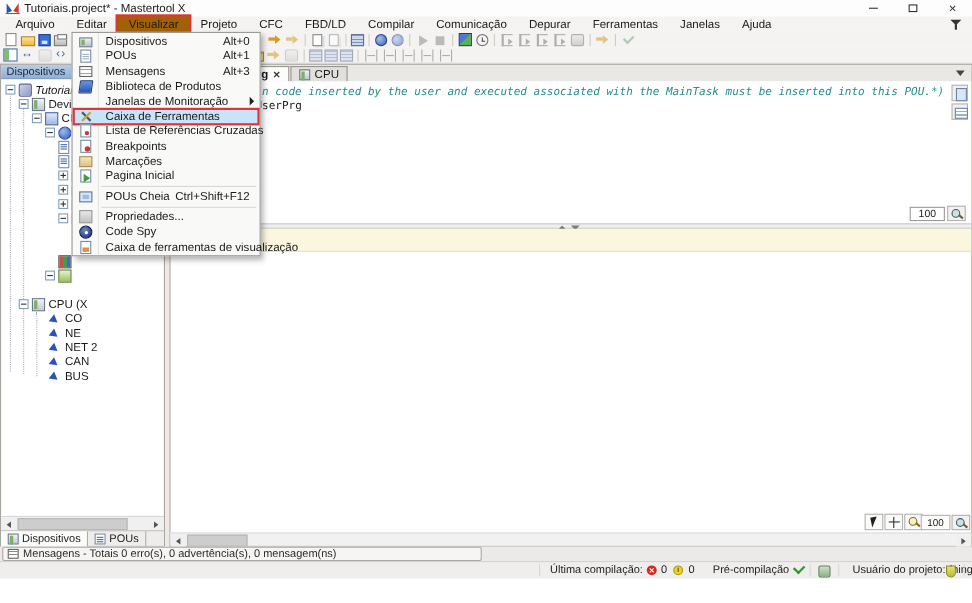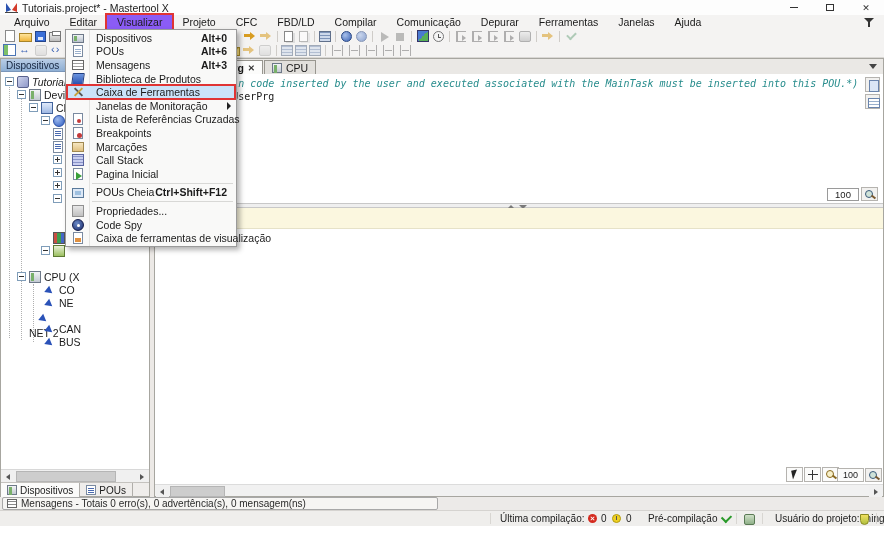--- a/index.html
+++ b/index.html
@@ -11,21 +11,21 @@
 #titlebar .title { margin-left:4px; font-size:10.5px; color:#222; }
 #win-controls { position:absolute; right:0; top:0; height:15px; display:flex; }
 .winbtn { width:36px; height:15px; display:flex; align-items:center; justify-content:center; font-size:9px; color:#333; }
 .glyph-min { width:8px; height:1px; background:#333; }
 .glyph-restore { width:8px; height:7px; border:1px solid #333; }
 #logo { width:13px; height:11px; margin-left:5px; }
 
 
 #menubar { position:absolute; left:0; top:15px; width:884px; height:14px; background:#f4f3f2; display:flex; align-items:center; padding-left:4px; }
 .mb-item { padding:0 10px; height:14px; line-height:14px; white-space:nowrap; }
-.mb-item.annotated { box-shadow:0 0 0 2px #e03434; background:#8b5cf6; }
+.mb-item.annotated { box-shadow:0 0 0 2px #e03434; background:#a16207; }
 .funnel { position:absolute; right:10px; top:3px; width:10px; height:9px; }
 .funnel::before { content:""; position:absolute; left:0; top:0; border-left:5px solid transparent; border-right:5px solid transparent; border-top:5px solid #333; }
 .funnel::after { content:""; position:absolute; left:4px; top:4px; width:2px; height:5px; background:#333; }
 
 
 .toolbar { position:absolute; left:0; width:884px; background:#f4f3f2; display:flex; align-items:center; padding-left:3px; gap:2px; }
 #toolbar1 { top:29px; height:14px; }
 #toolbar2 { top:43px; height:15px; border-bottom:1px solid #d9d7d4; }
 .tbi { width:14px; height:13px; position:relative; flex:none; }
 .tbsep { width:5px; height:13px; position:relative; flex:none; }
@@ -153,21 +153,21 @@
 .check-ic { display:inline-block; width:9px; height:7px; border-left:2px solid #2a9a2a; border-bottom:2px solid #2a9a2a; transform:rotate(-45deg); position:relative; top:-1px; margin-left:4px; }
 .gear-ic { display:inline-block; width:11px; height:11px; background:linear-gradient(#cfe0c8,#8fb088); border:1px solid #5a7a55; border-radius:2px; position:relative; top:1px; }
 .shield-ic { display:inline-block; width:9px; height:11px; background:linear-gradient(#f0e060,#b0c040); border:1px solid #8a8a20; border-radius:0 0 5px 5px; position:relative; top:1px; }
 
 
 #viewmenu { position:absolute; left:65px; top:29px; width:172px; background:#f9f9f8; border:1px solid #9a9a9a; box-shadow:3px 3px 5px rgba(0,0,0,.30); z-index:50; padding:1px 0; }
 #viewmenu::before { content:""; position:absolute; left:23px; top:0; bottom:0; width:1px; background:#e3e3e1; }
 .vm-item { display:flex; align-items:center; height:13.6px; position:relative; font-size:10.5px; color:#1a1a1a; }
 .vm-icon { width:23px; height:100%; display:flex; align-items:center; justify-content:center; flex:none; }
 .vm-label { padding-left:7px; white-space:nowrap; }
-.vm-short { margin-left:auto; padding-right:9px; color:#1a1a1a;font-weight:bold; }
+.vm-short { margin-left:auto; padding-right:9px; color:#1a1a1a; }
 .vm-item.disabled .vm-label { color:#9e9e9e; }
 .vm-item.hl { background:#cbe3f9; }
 .vm-item.annot::after { content:""; position:absolute; left:0; right:0; top:-1px; bottom:-1px; border:2px solid #e03434; pointer-events:none; }
 .vm-sep { height:5px; position:relative; }
 .vm-sep::before { content:""; position:absolute; left:26px; right:3px; top:2px; height:1px; background:#d8d8d6; }
 .vm-arrow { margin-left:auto; margin-right:5px; border-left:4px solid #222; border-top:4px solid transparent; border-bottom:4px solid transparent; }
 .mic { width:12px; height:12px; position:relative; }
 .mi-dev { background:linear-gradient(#eef1f5,#b9c2cd); border:1px solid #6d7888; height:9px!important; margin-top:1px; }
 .mi-dev::after { content:""; position:absolute; left:1px; top:1px; width:3px; height:5px; background:#79b06a; }
 .mi-page { background:#fff; border:1px solid #7a8aa0; width:10px!important; }
@@ -363,21 +363,21 @@
       <div class="trow" style="top:211px; left:28px;">
         <span class="tspace"></span>
         <span class="ti t-port"></span>
         <span>CO</span>
       </div>
       <div class="trow" style="top:224px; left:28px;">
         <span class="tspace"></span>
         <span class="ti t-port"></span>
         <span>NE</span>
       </div>
-      <div class="trow" style="top:237px; left:28px;flex-direction:column;">
+      <div class="trow" style="top:237px; left:28px;">
         <span class="tspace"></span>
         <span class="ti t-port"></span>
         <span>NET 2</span>
       </div>
       <div class="trow" style="top:250px; left:28px;">
         <span class="tspace"></span>
         <span class="ti t-port"></span>
         <span>CAN</span>
       </div>
       <div class="trow" style="top:263px; left:28px;">
@@ -483,69 +483,63 @@
           <span class="mic mi-dev"></span>
         </span>
       <span class="vm-label">Dispositivos</span>
       <span class="vm-short">Alt+0</span>
     </div>
     <div class="vm-item">
       <span class="vm-icon">
           <span class="mic mi-page"></span>
         </span>
       <span class="vm-label">POUs</span>
-      <span class="vm-short">Alt+6</span>
+      <span class="vm-short">Alt+1</span>
     </div>
     <div class="vm-item">
       <span class="vm-icon">
           <span class="mic mi-msg"></span>
         </span>
       <span class="vm-label">Mensagens</span>
       <span class="vm-short">Alt+3</span>
     </div>
     <div class="vm-item">
       <span class="vm-icon">
           <span class="mic mi-book"></span>
         </span>
       <span class="vm-label">Biblioteca de Produtos</span>
-    </div>
-    <div class="vm-item hl annot">
-      <span class="vm-icon">
-          <span class="mic mi-tools"></span>
-        </span>
-      <span class="vm-label">Caixa de Ferramentas</span>
     </div>
     <div class="vm-item">
       <span class="vm-icon"></span>
       <span class="vm-label">Janelas de Monitoração</span>
       <span class="vm-arrow"></span>
     </div>
+    <div class="vm-item hl annot">
+      <span class="vm-icon">
+          <span class="mic mi-tools"></span>
+        </span>
+      <span class="vm-label">Caixa de Ferramentas</span>
+    </div>
     <div class="vm-item">
       <span class="vm-icon">
           <span class="mic mi-xref"></span>
         </span>
       <span class="vm-label">Lista de Referências Cruzadas</span>
     </div>
     <div class="vm-item">
       <span class="vm-icon">
           <span class="mic mi-bp"></span>
         </span>
       <span class="vm-label">Breakpoints</span>
     </div>
     <div class="vm-item">
       <span class="vm-icon">
           <span class="mic mi-mark"></span>
         </span>
       <span class="vm-label">Marcações</span>
-    </div>
-    <div class="vm-item">
-      <span class="vm-icon">
-          <span class="mic mi-stack"></span>
-        </span>
-      <span class="vm-label">Call Stack</span>
     </div>
     <div class="vm-item">
       <span class="vm-icon">
           <span class="mic mi-home"></span>
         </span>
       <span class="vm-label">Pagina Inicial</span>
     </div>
     <div class="vm-sep"></div>
     <div class="vm-item">
       <span class="vm-icon">

